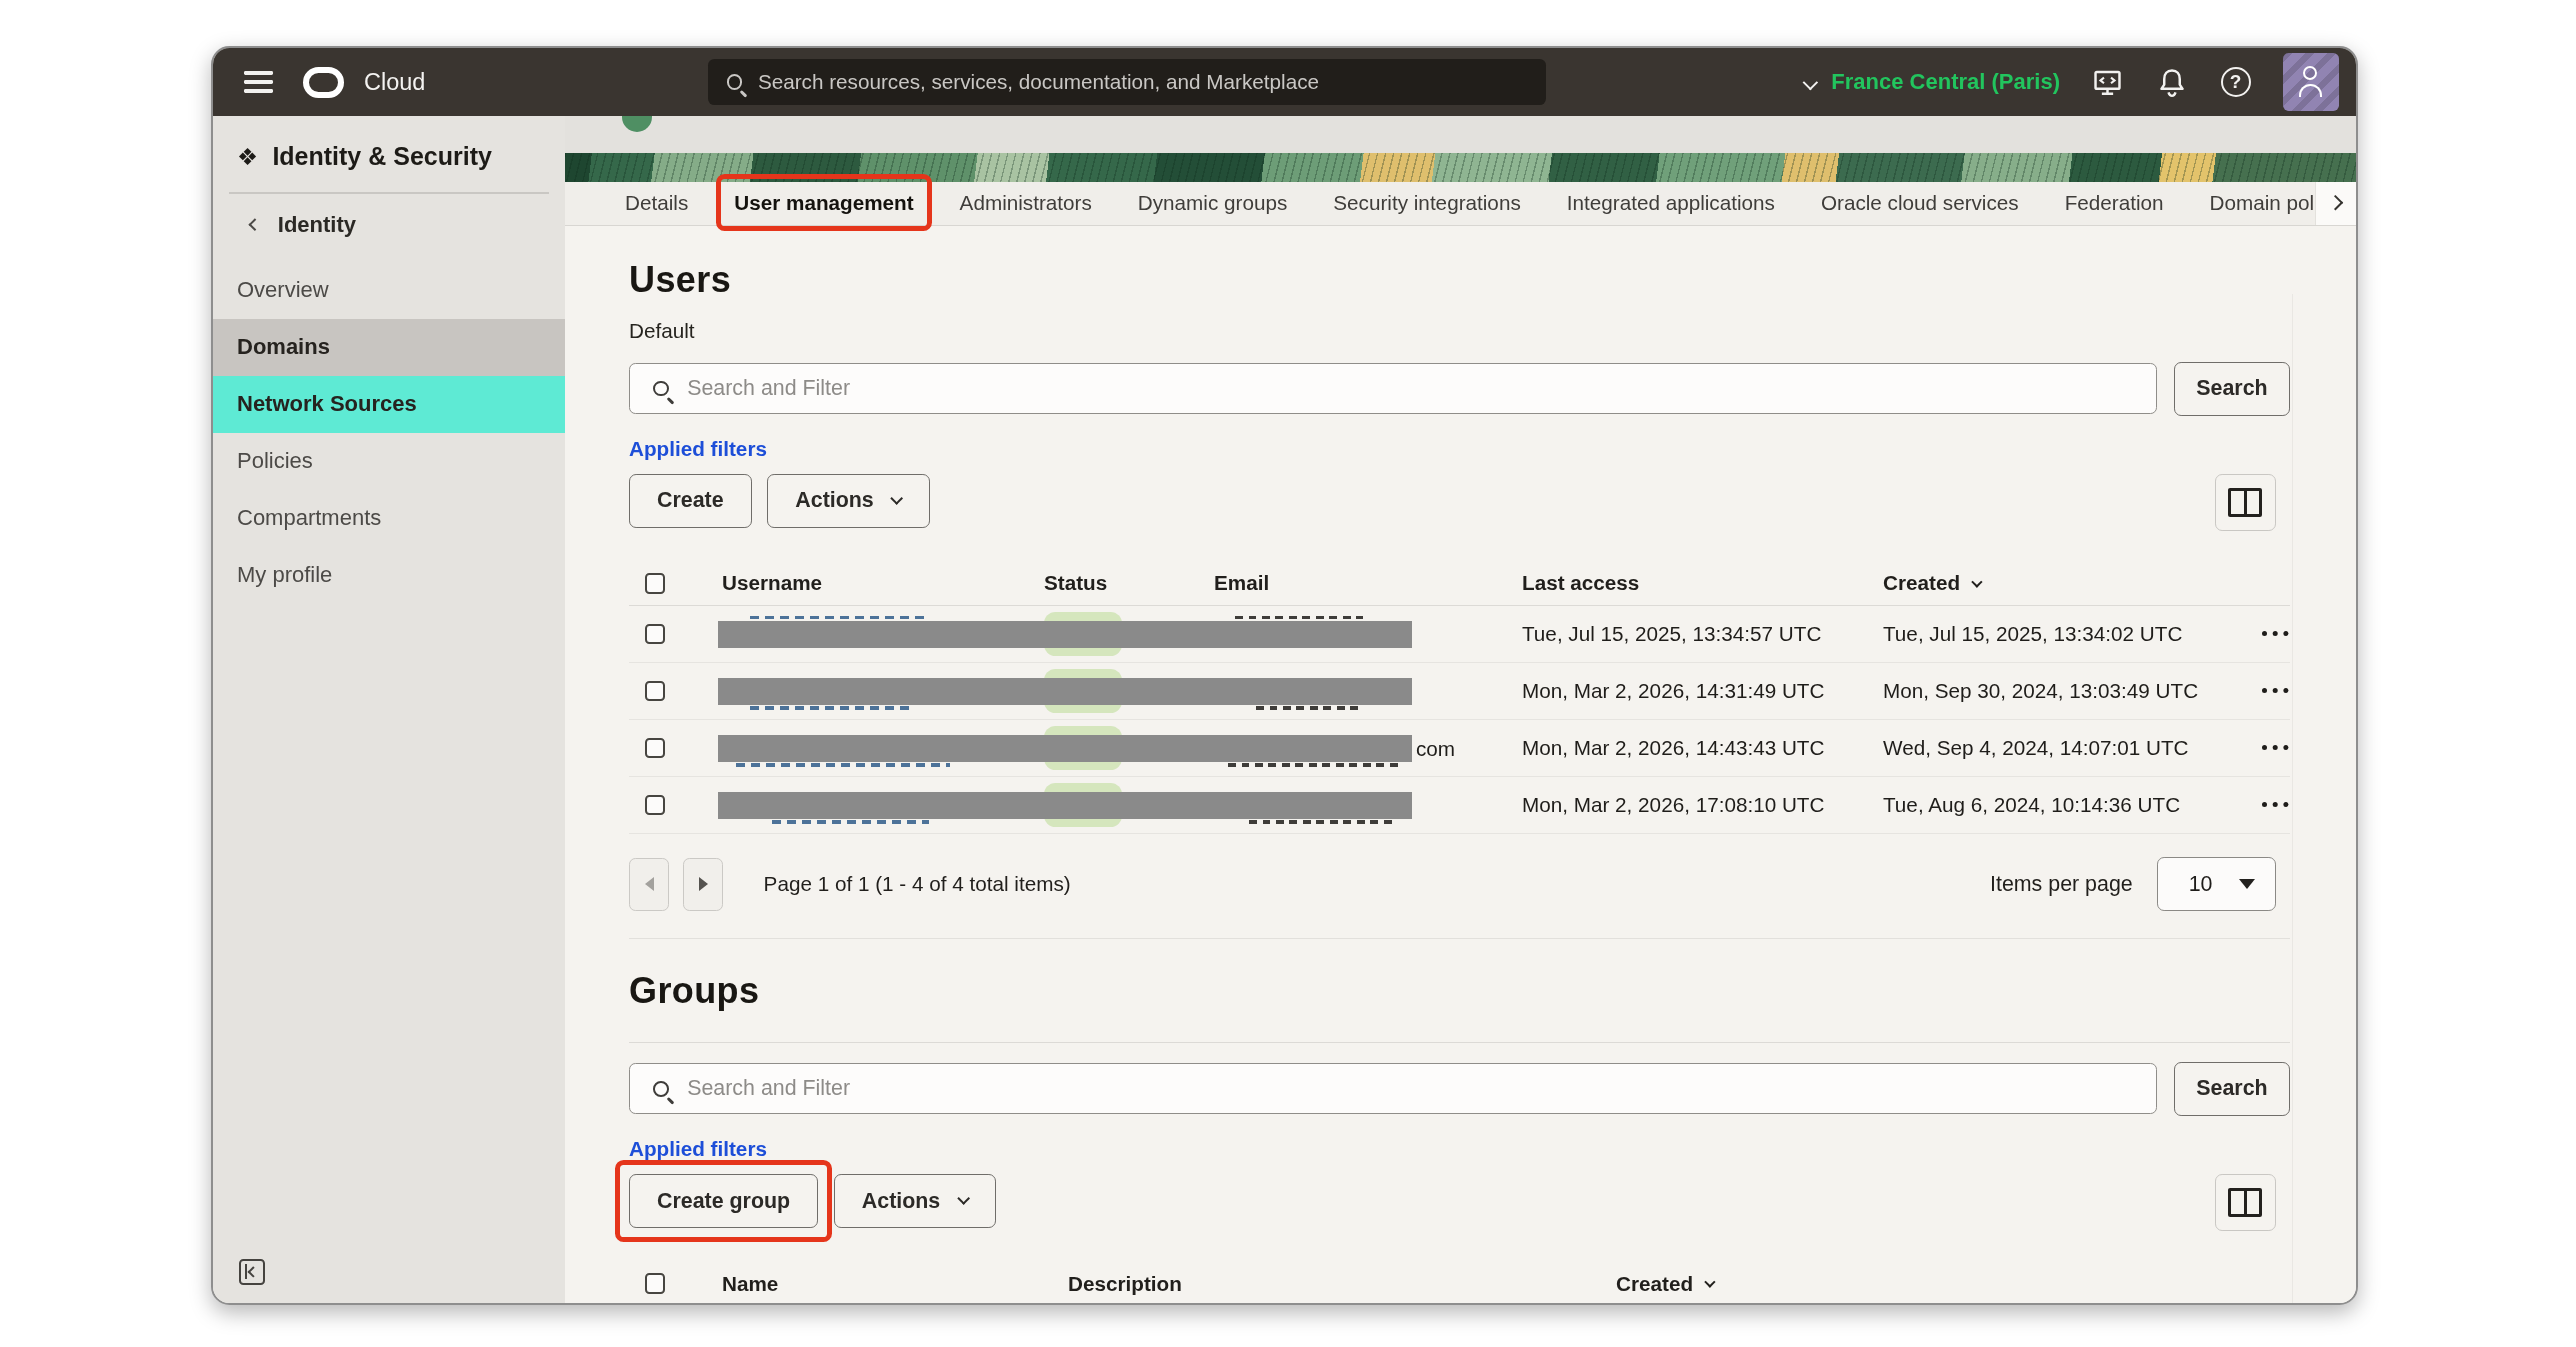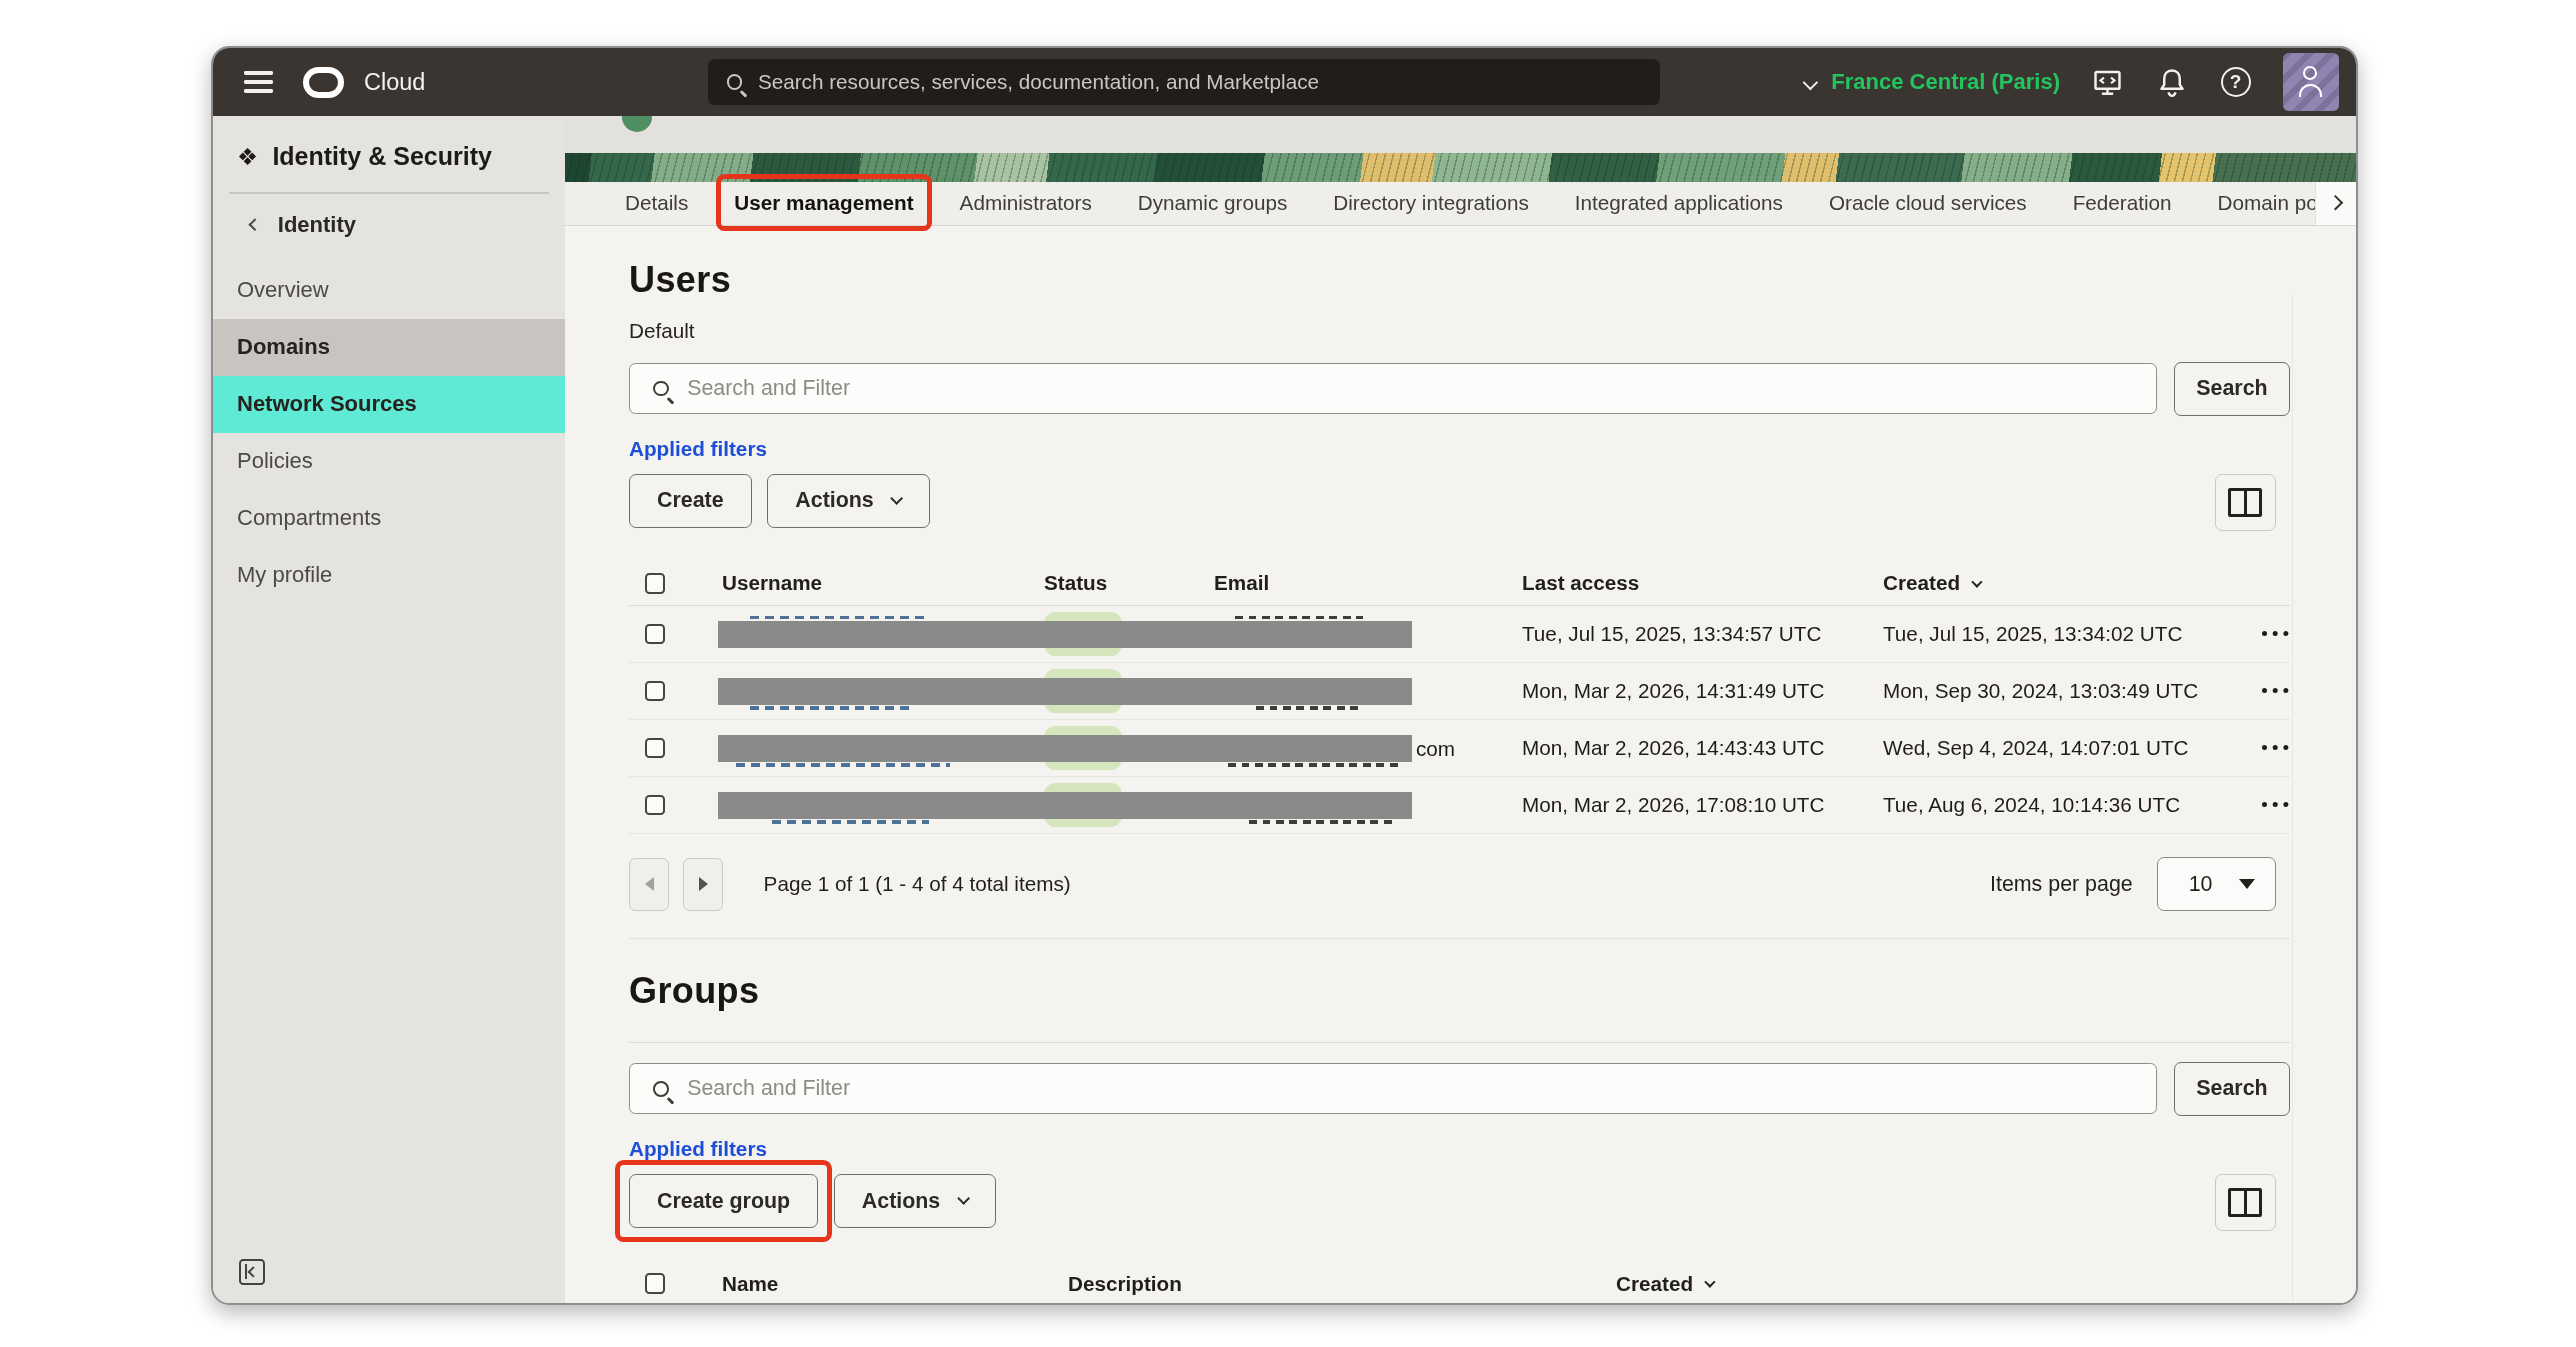--- a/index.html
+++ b/index.html
@@ -8,21 +8,21 @@
   .window { position:absolute; left:211px; top:46px; width:2147px; height:1259px;
     border:2.1px solid #8e8e8e; border-radius:18.5px; overflow:hidden; background:#f5f3ef;
     box-shadow:0 7.1px 21.4px rgba(0,0,0,.28); }
 
   
   .topbar { position:relative; height:68px; background:#3a3530; display:flex; align-items:center; }
   .hamburger { position:absolute; left:31px; width:28.5px; height:21.4px; display:flex; flex-direction:column; justify-content:space-between; cursor:pointer; }
   .hamburger i { display:block; height:3.6px; background:#f2f1ef; border-radius:1.4px; }
   .o-logo { position:absolute; left:90px; width:41px; height:31px; border:6.4px solid #ffffff; border-radius:15.7px; }
   .brand { position:absolute; left:151px; color:#f4f3f1; font-size:23.5px; font-weight:500; }
-  .top-search { position:absolute; left:495px; width:952px; height:46px; background:#211e1a; border-radius:6.4px;
+  .top-search { position:absolute; left:495px; width:838px; height:46px; background:#211e1a; border-radius:6.4px;
     display:flex; align-items:center; padding-left:18.5px; color:#c9c7c4; font-size:20.7px; }
   .mag { width:15.7px; height:15.7px; border:2.5px solid #c9c7c4; border-radius:50%; position:relative; flex-shrink:0; margin-right:15.7px; }
   .mag::after { content:""; position:absolute; width:2.5px; height:7.8px; background:#c9c7c4; left:13.5px; top:14.3px; transform:rotate(-45deg); border-radius:1.4px; }
   .top-right { position:absolute; right:17px; height:100%; display:flex; align-items:center; gap:31px; }
   .chev { display:inline-block; width:10.7px; height:10.7px; border-right:2.5px solid #f2f1ef; border-bottom:2.5px solid #f2f1ef; }
   .chev.down { transform:rotate(45deg); }
   .chev.right { transform:rotate(-45deg); }
   .chev.left  { transform:rotate(135deg); }
   .region { display:flex; align-items:center; gap:16px; color:#22c55e; font-size:22px; font-weight:bold; cursor:pointer; }
   .tb-icon { width:33px; height:33px; display:flex; align-items:center; justify-content:center; cursor:pointer; }
@@ -215,21 +215,21 @@
       <div class="banner"></div>
 
       <div class="tabs">
         <div class="tab">Details</div>
         <div class="tab active">
           <span>User management</span>
           <span class="anno"></span>
         </div>
         <div class="tab">Administrators</div>
         <div class="tab">Dynamic groups</div>
-        <div class="tab">Directory integrations</div>
+        <div class="tab">Security integrations</div>
         <div class="tab">Integrated applications</div>
         <div class="tab">Oracle cloud services</div>
         <div class="tab">Federation</div>
         <div class="tab">Domain policies</div>
 
         <div class="tab-overflow">
           <span class="chev right"></span>
         </div>
       </div>
 

